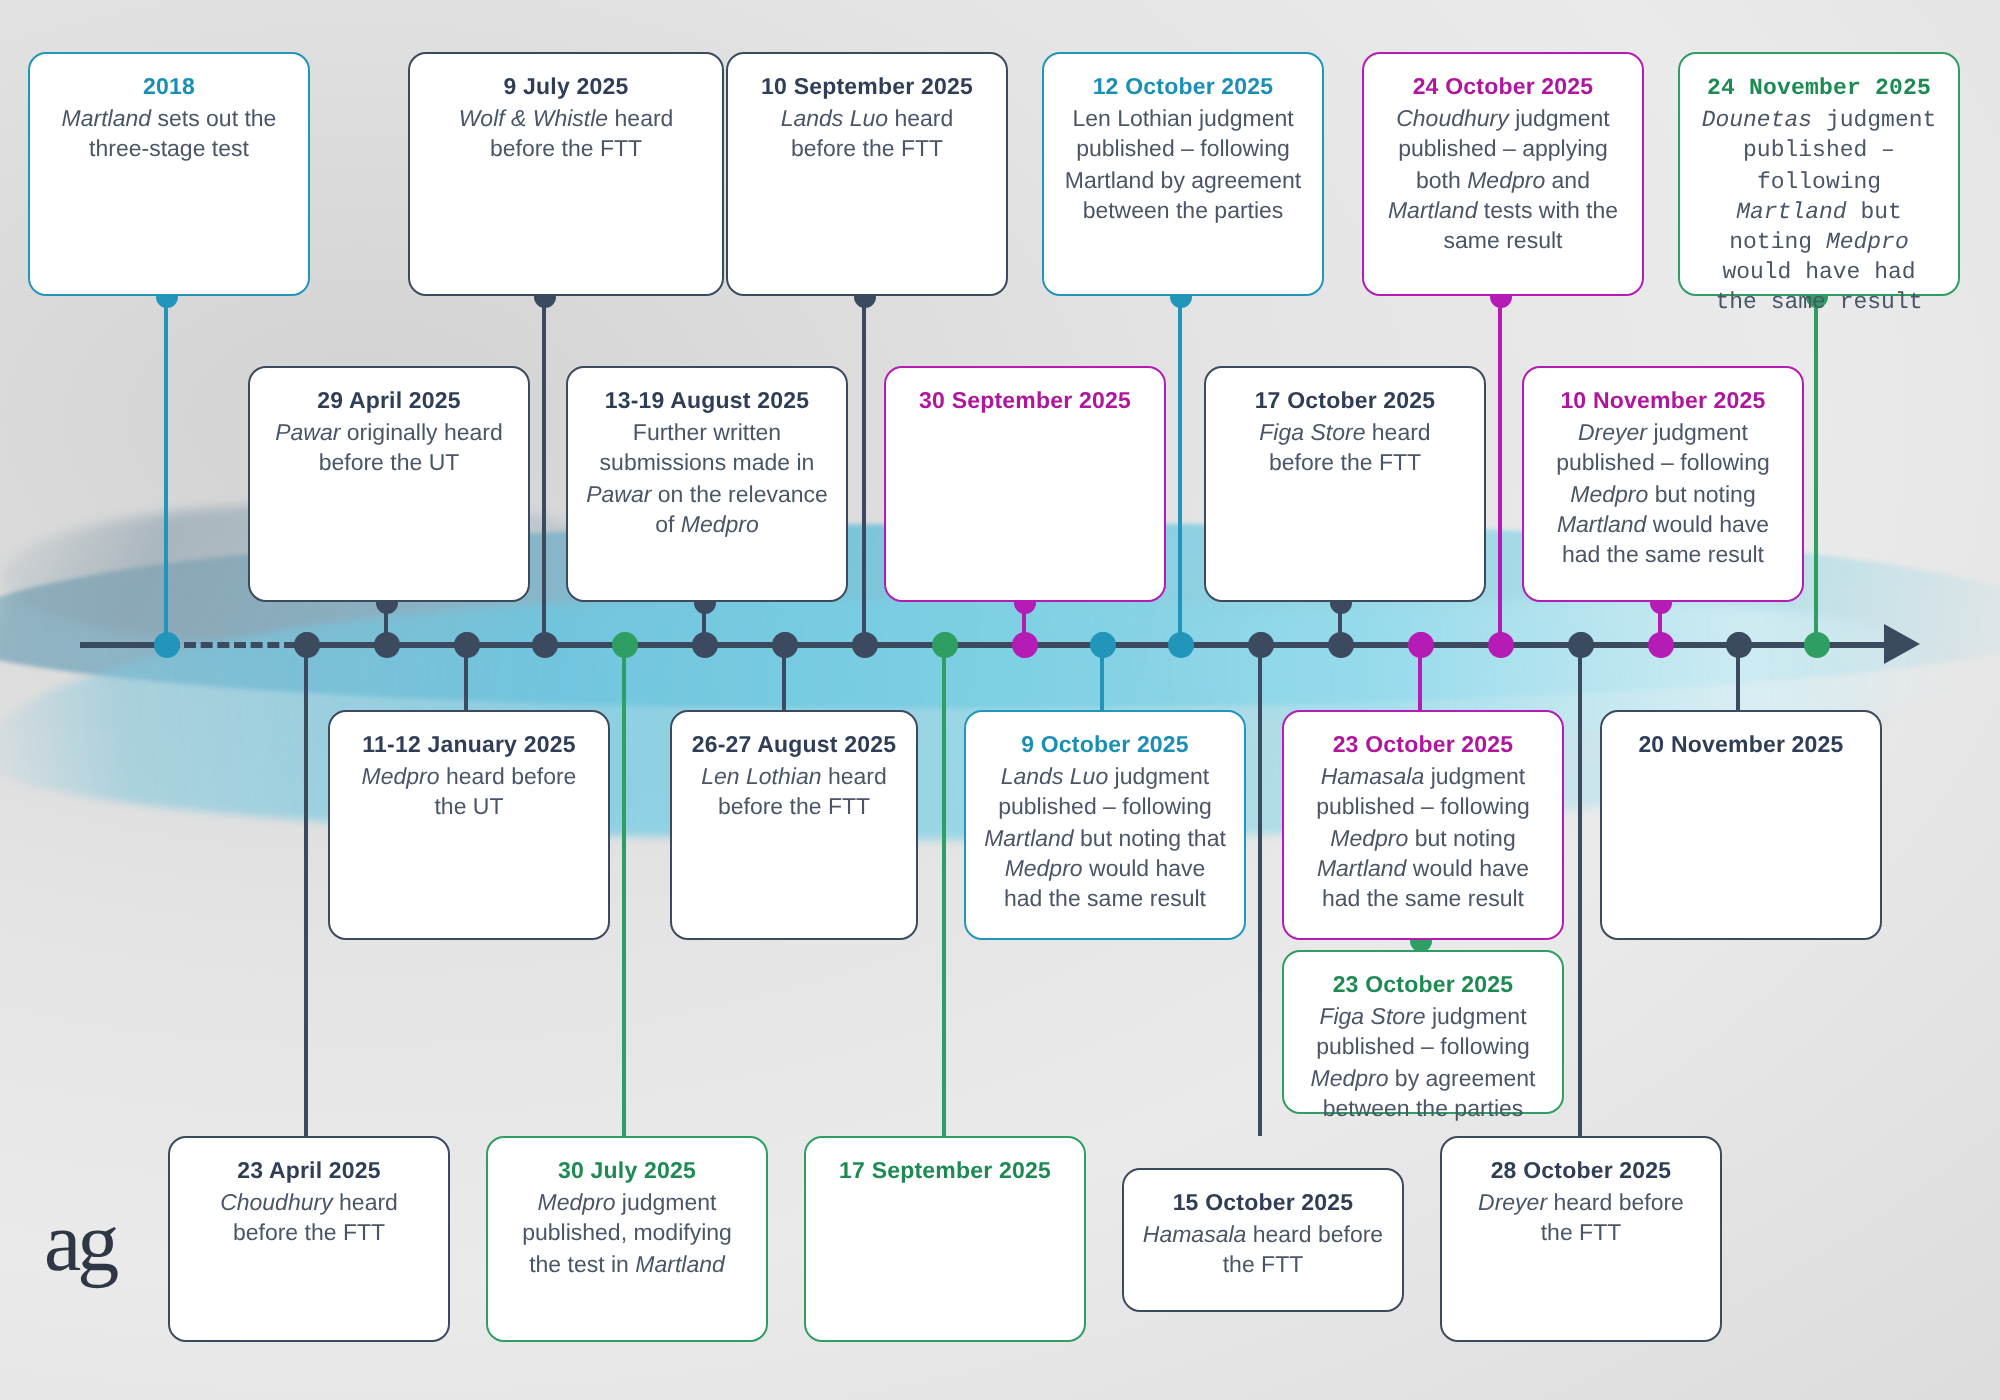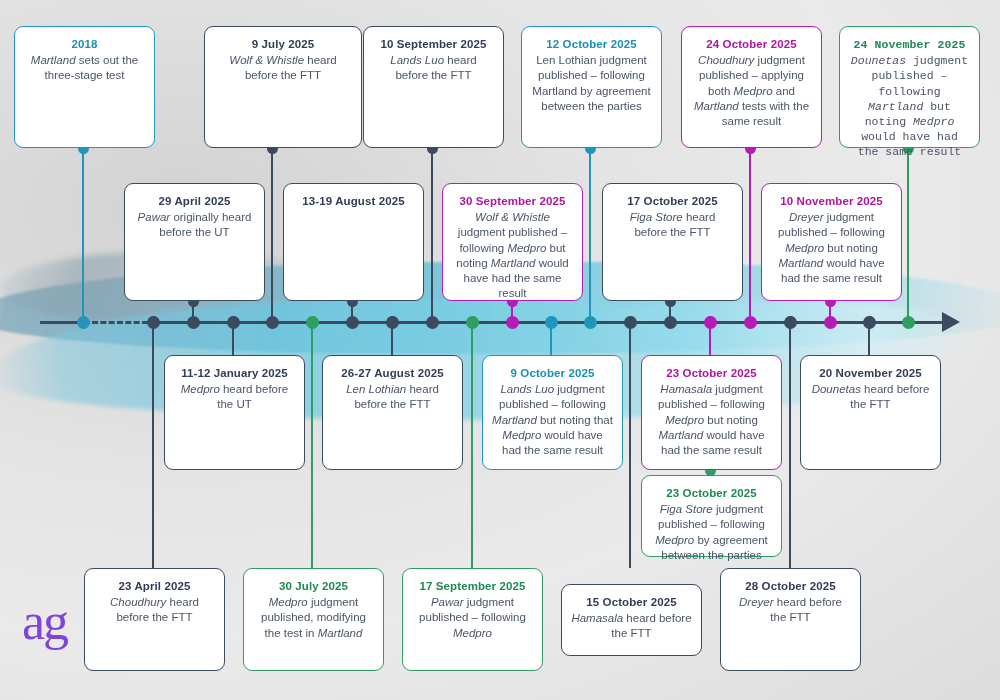--- a/index.html
+++ b/index.html
@@ -60,21 +60,21 @@
   .card .d{display:block;font-weight:bold;color:#2f3e56;margin-bottom:1px;font-size:11.5px;letter-spacing:.1px;}
   .card .b{display:block;}
   .card i{font-style:italic;}
 
   .c-teal{border-color:#2196ba;} .c-teal .d{color:#1a8fb5;}
   .c-navy{border-color:#3c4a60;} .c-navy .d{color:#2f3e56;}
   .c-mag{border-color:#b51bb5;}  .c-mag .d{color:#b0159e;}
   .c-green{border-color:#2e9e63;} .c-green .d{color:#1d8a52;}
 
   .logo{position:absolute;left:22px;top:600px;font-family:"Liberation Serif",serif;
-    font-size:52px;line-height:44px;color:#6d28d9;opacity:.85;letter-spacing:-2px;}
+    font-size:42px;line-height:44px;color:#0f172a;opacity:.85;letter-spacing:-2px;}
 </style>
 </head>
 <body>
 
 <div id="stage">
   <div class="wash w1"></div>
   <div class="wash w3"></div>
   <div class="wash w2"></div>
   <div class="wash w4"></div>
 
@@ -175,68 +175,66 @@
       <div class="card c-green" style="left: 839px; top: 26px; width: 141px; height: 122px; font-family: Liberation Mono, monospace;">
         <span class="d">24 November 2025</span>
         <span class="b"><i>Dounetas</i> judgment published – following <i>Martland</i> but noting <i>Medpro</i> would have had the same result</span>
       </div>
       <div class="card c-navy" style="left: 124px; top: 183px; width: 141px; height: 118px;">
         <span class="d">29 April 2025</span>
         <span class="b"><i>Pawar</i> originally heard before the UT</span>
       </div>
       <div class="card c-navy" style="left: 283px; top: 183px; width: 141px; height: 118px;">
         <span class="d">13-19 August 2025</span>
+        <span class="b">Further written submissions made in <i>Pawar</i> on the relevance of <i>Medpro</i></span>
       </div>
       <div class="card c-mag" style="left: 442px; top: 183px; width: 141px; height: 118px;">
         <span class="d">30 September 2025</span>
-        <span class="b"><i>Wolf &amp; Whistle</i> judgment published – following <i>Medpro</i> but noting <i>Martland</i> would have had the same result</span>
       </div>
       <div class="card c-navy" style="left: 602px; top: 183px; width: 141px; height: 118px;">
         <span class="d">17 October 2025</span>
         <span class="b"><i>Figa Store</i> heard before the FTT</span>
       </div>
       <div class="card c-mag" style="left: 761px; top: 183px; width: 141px; height: 118px;">
         <span class="d">10 November 2025</span>
         <span class="b"><i>Dreyer</i> judgment published – following <i>Medpro</i> but noting <i>Martland</i> would have had the same result</span>
       </div>
       <div class="card c-navy" style="left: 164px; top: 355px; width: 141px; height: 115px;">
         <span class="d">11-12 January 2025</span>
         <span class="b"><i>Medpro</i> heard before the UT</span>
       </div>
-      <div class="card c-navy" style="left: 322px; top: 355px; width: 141px; height: 115px;">
+      <div class="card c-navy" style="left: 335px; top: 355px; width: 124px; height: 115px;">
         <span class="d">26-27 August 2025</span>
         <span class="b"><i>Len Lothian</i> heard before the FTT</span>
       </div>
       <div class="card c-teal" style="left: 482px; top: 355px; width: 141px; height: 115px;">
         <span class="d">9 October 2025</span>
         <span class="b"><i>Lands Luo</i> judgment published – following <i>Martland</i> but noting that <i>Medpro</i> would have had the same result</span>
       </div>
       <div class="card c-mag" style="left: 641px; top: 355px; width: 141px; height: 115px;">
         <span class="d">23 October 2025</span>
         <span class="b"><i>Hamasala</i> judgment published – following <i>Medpro</i> but noting <i>Martland</i> would have had the same result</span>
       </div>
       <div class="card c-navy" style="left: 800px; top: 355px; width: 141px; height: 115px;">
         <span class="d">20 November 2025</span>
-        <span class="b"><i>Dounetas</i> heard before the FTT</span>
       </div>
       <div class="card c-green" style="left: 641px; top: 475px; width: 141px; height: 82px;">
         <span class="d">23 October 2025</span>
         <span class="b"><i>Figa Store</i> judgment published – following <i>Medpro</i> by agreement between the parties</span>
       </div>
       <div class="card c-navy" style="left: 84px; top: 568px; width: 141px; height: 103px;">
         <span class="d">23 April 2025</span>
         <span class="b"><i>Choudhury</i> heard before the FTT</span>
       </div>
       <div class="card c-green" style="left: 243px; top: 568px; width: 141px; height: 103px;">
         <span class="d">30 July 2025</span>
         <span class="b"><i>Medpro</i> judgment published, modifying the test in <i>Martland</i></span>
       </div>
       <div class="card c-green" style="left: 402px; top: 568px; width: 141px; height: 103px;">
         <span class="d">17 September 2025</span>
-        <span class="b"><i>Pawar</i> judgment published – following <i>Medpro</i></span>
       </div>
       <div class="card c-navy" style="left: 561px; top: 564px; width: 141px; height: 72px; margin-top: 20px;">
         <span class="d">15 October 2025</span>
         <span class="b"><i>Hamasala</i> heard before the FTT</span>
       </div>
       <div class="card c-navy" style="left: 720px; top: 568px; width: 141px; height: 103px;">
         <span class="d">28 October 2025</span>
         <span class="b"><i>Dreyer</i> heard before the FTT</span>
       </div>
     </div>

